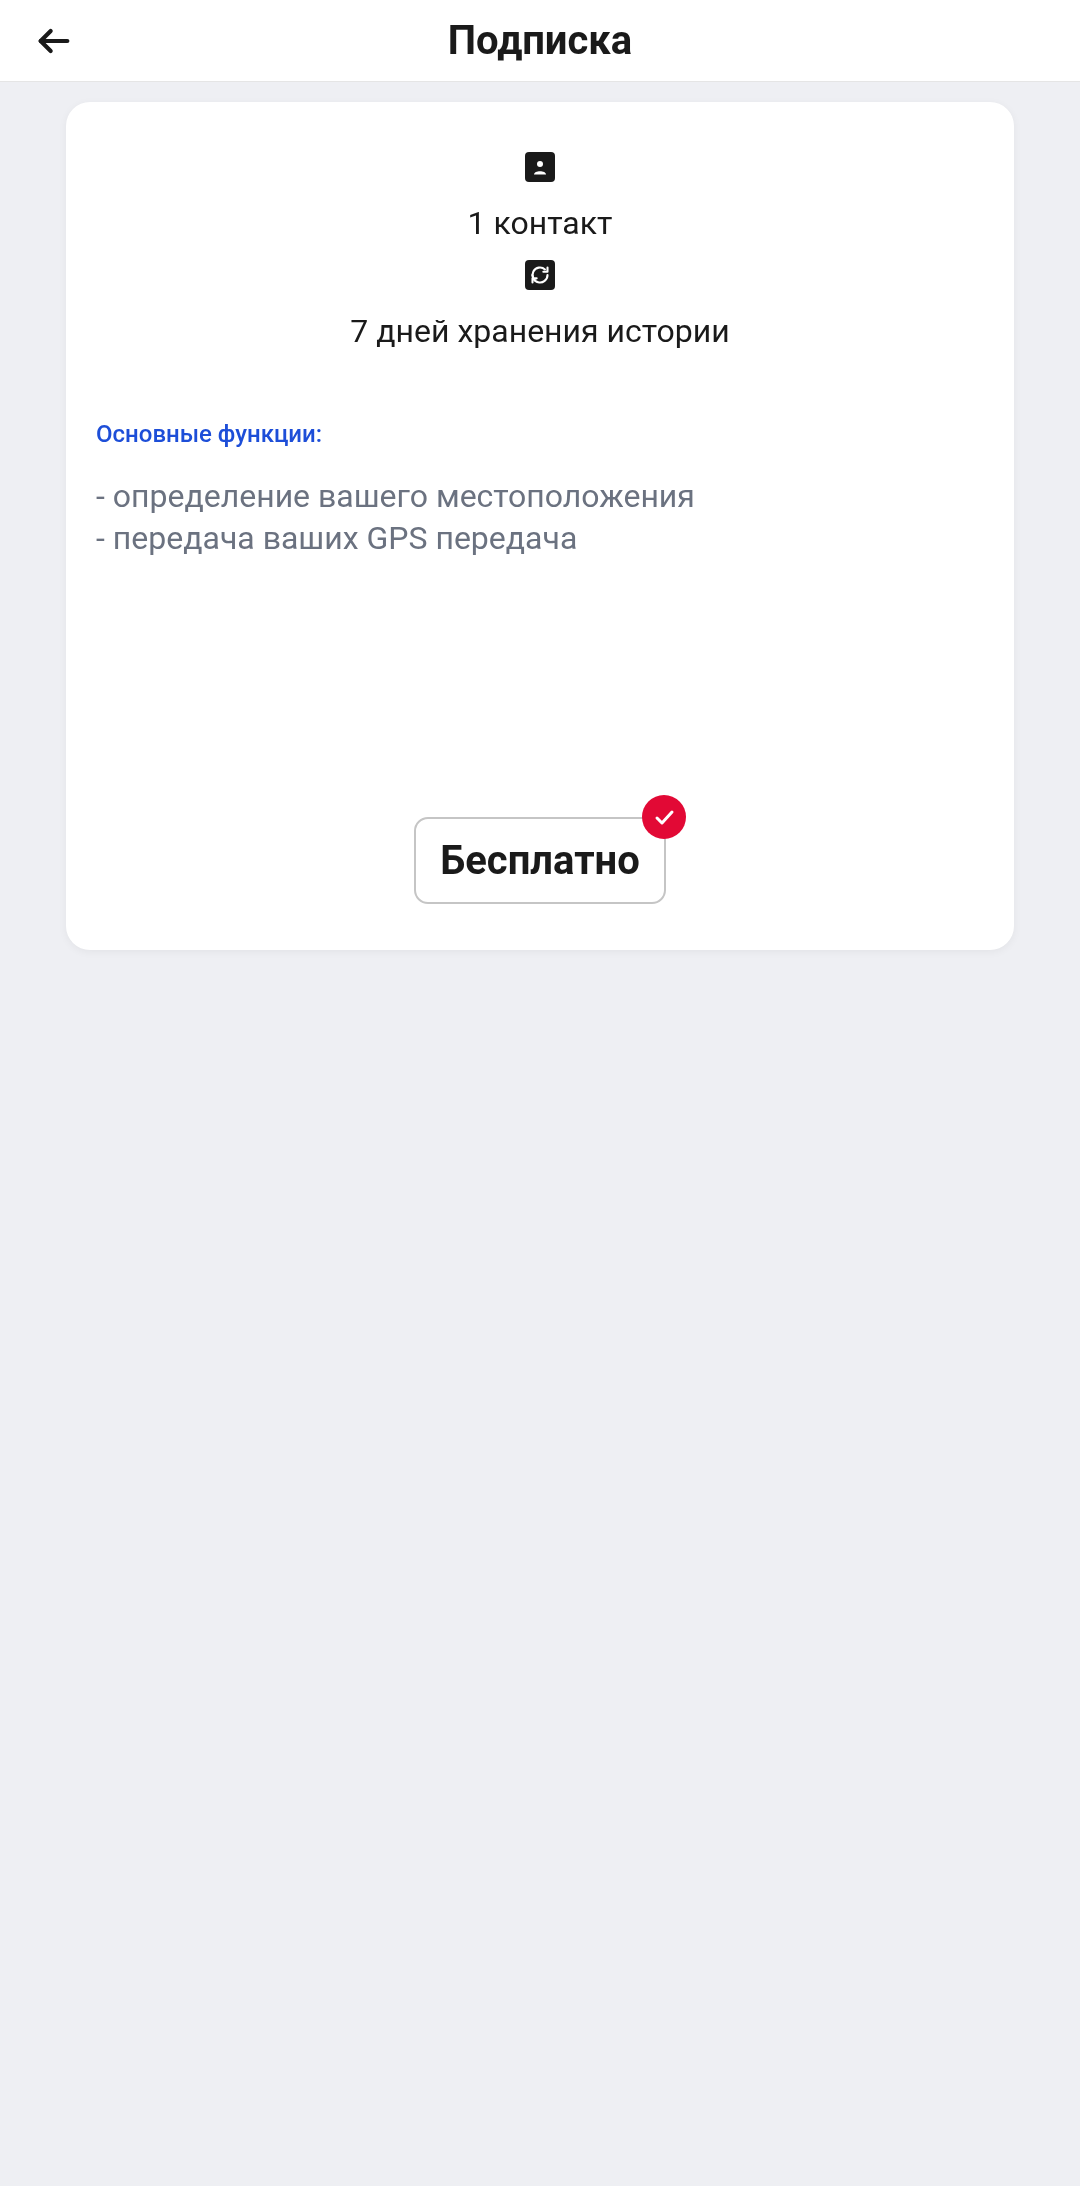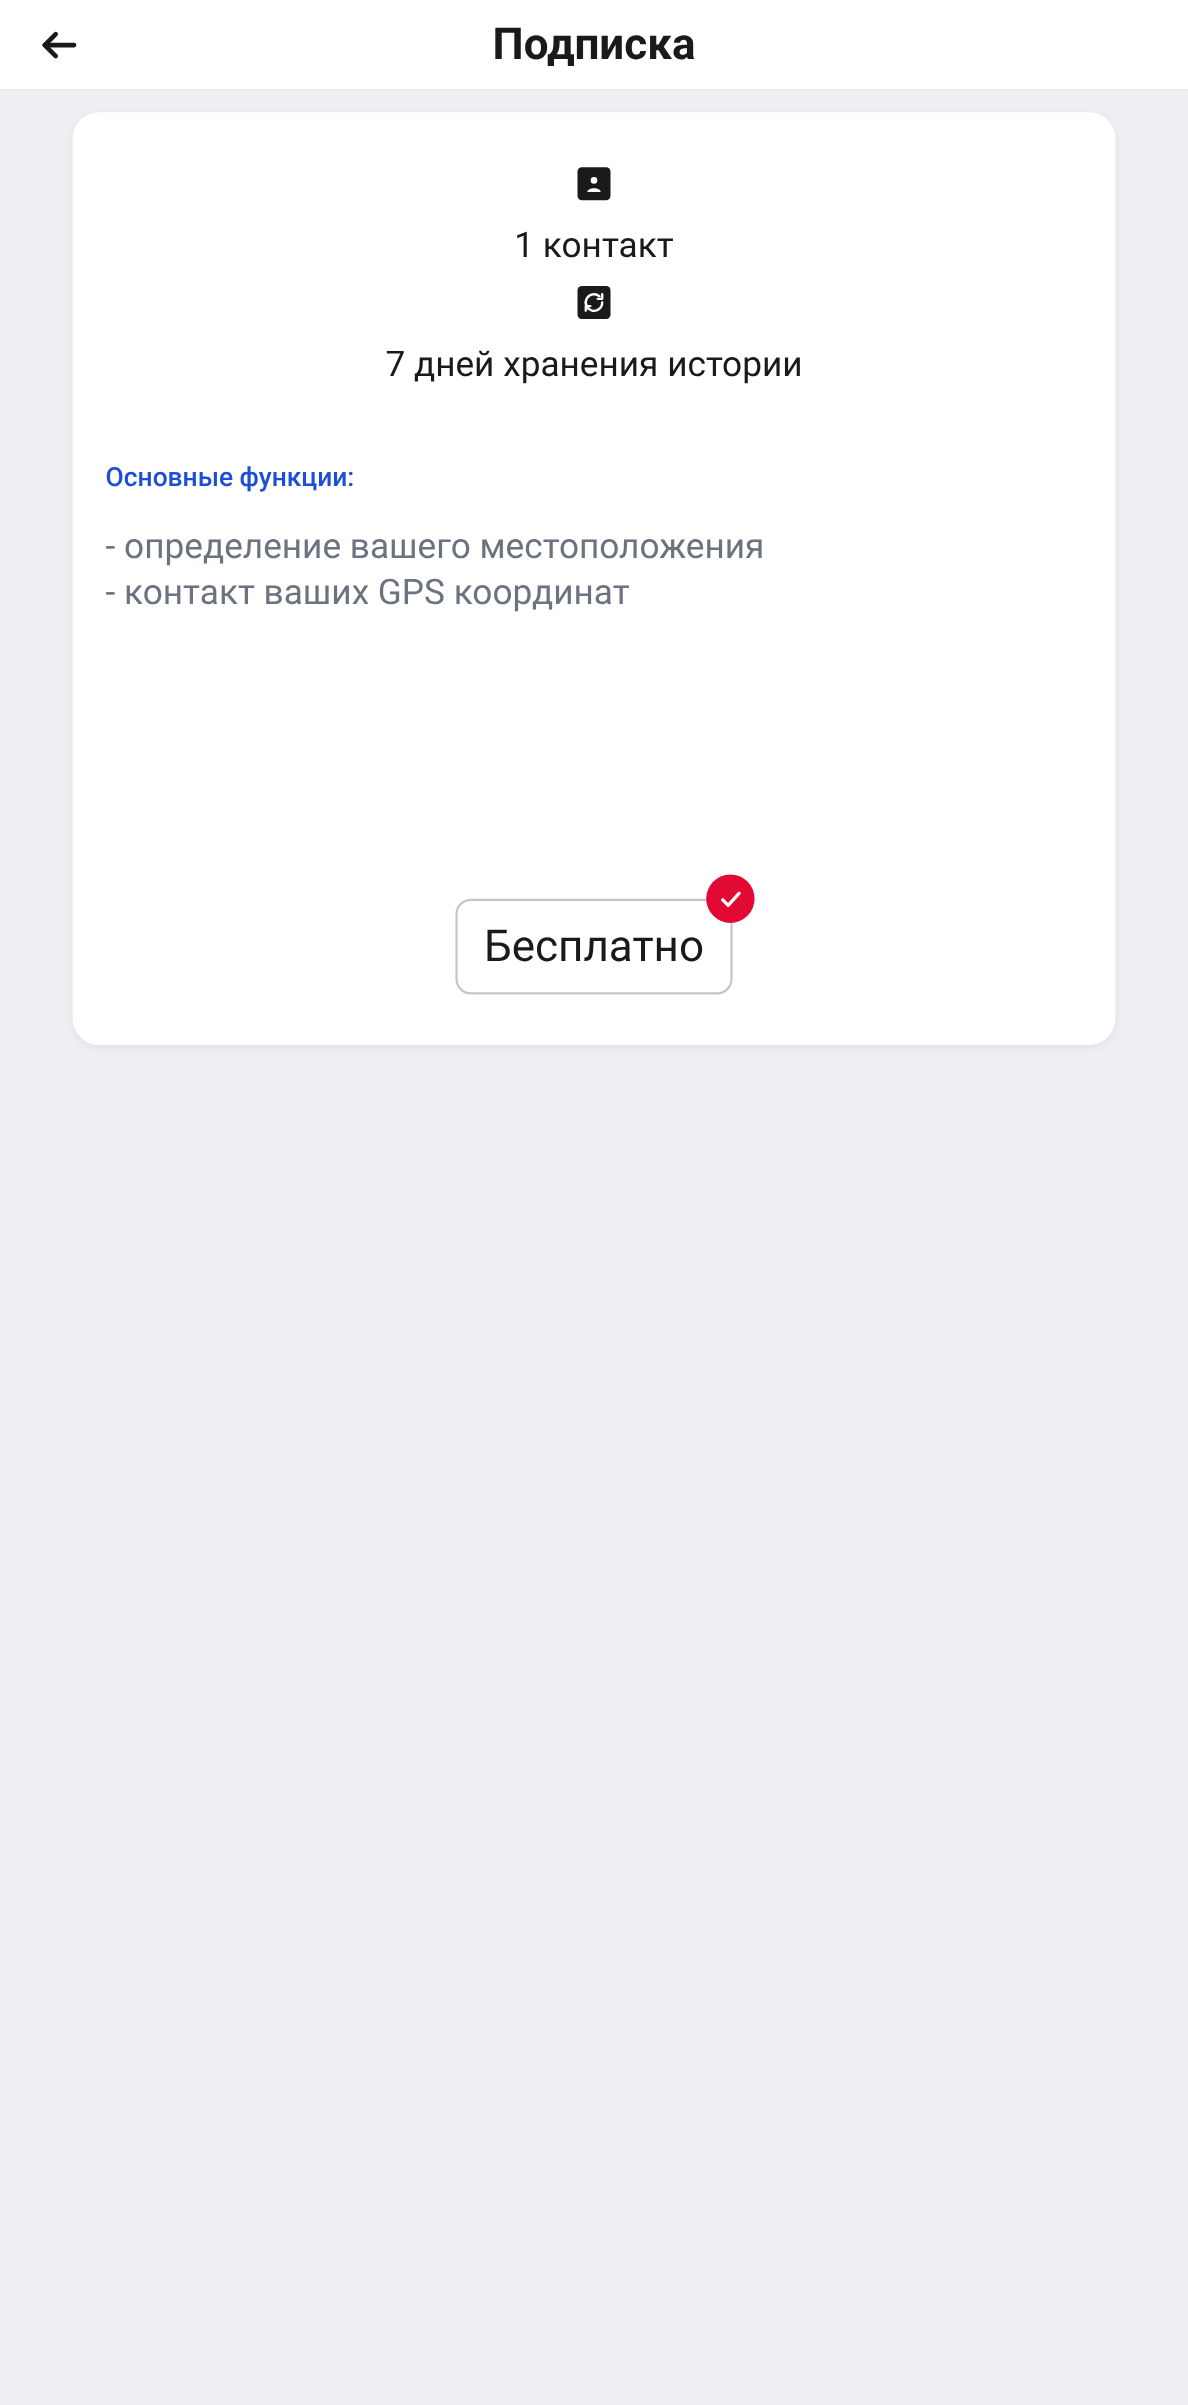--- a/index.html
+++ b/index.html
@@ -120,21 +120,21 @@
       position: relative;
       border: 2px solid #c5c5c5;
       border-radius: 14px;
       padding: 18px 24px;
       cursor: pointer;
     }
     
     .price-text {
       font-size: 40px;
       color: #1a1a1a;
-      font-weight: 400;
+      font-weight: 700;
     }
     
     .check-badge {
       position: absolute;
       top: -24px;
       right: -22px;
       width: 44px;
       height: 44px;
       background: #e20935;
       border-radius: 50%;
@@ -177,21 +177,21 @@
           <path d="M3 12a9 9 0 0 0 3 6.7"></path>
           <polyline points="3 21 3 16 8 16"></polyline>
         </svg>
       </div>
       <div class="feature-text">7 дней хранения истории</div>
     </div>
 
     <div class="section-title">Основные функции:</div>
 
     <div class="feature-list-item">- определение вашего местоположения</div>
-    <div class="feature-list-item">- контакт ваших GPS координат</div>
+    <div class="feature-list-item">- передача ваших GPS передача</div>
 
     <div class="price-section">
       <div class="price-pill">
         <span class="price-text">Бесплатно</span>
         <div class="check-badge">
           <svg width="24" height="24" viewBox="0 0 24 24" fill="none" stroke="#ffffff" stroke-width="3" stroke-linecap="round" stroke-linejoin="round">
             <polyline points="5 13 10 18 20 7"></polyline>
           </svg>
         </div>
       </div>

